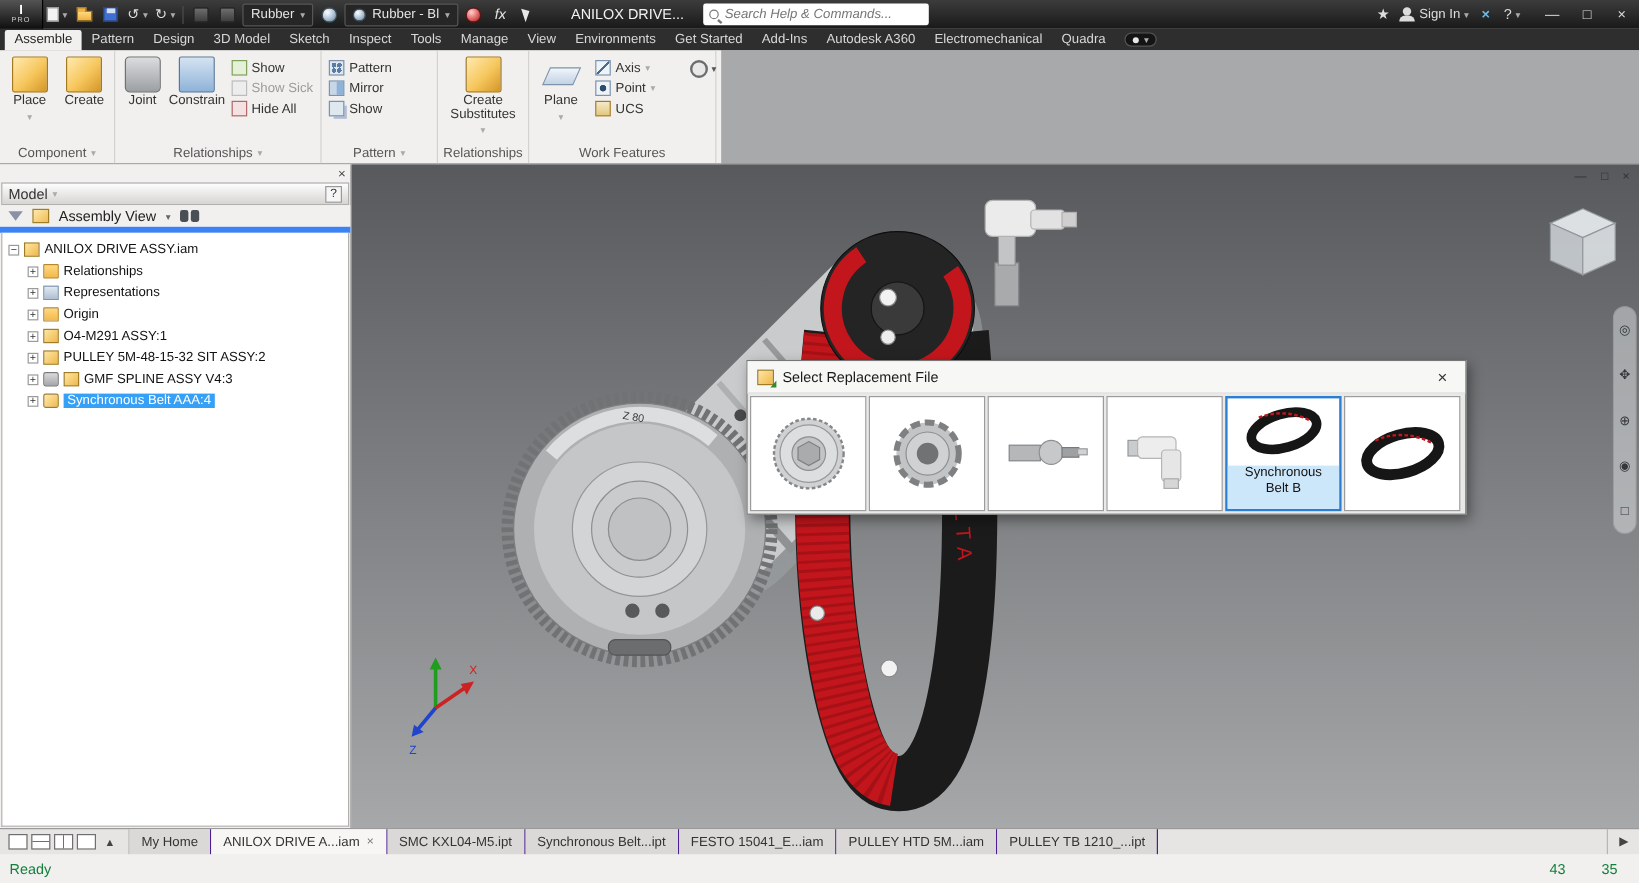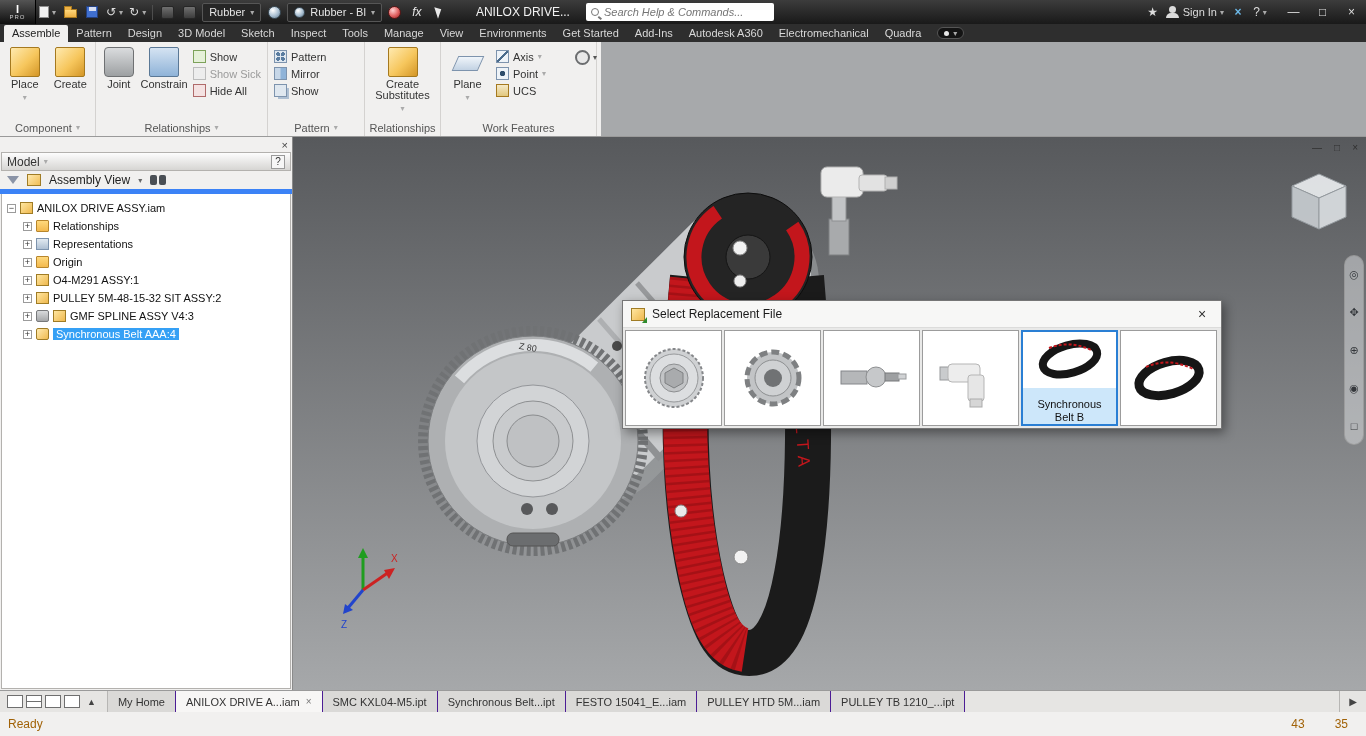--- a/index.html
+++ b/index.html
@@ -107,37 +107,37 @@
 
 
 .dialog{position:absolute;left:622px;top:300px;width:600px;height:129px;background:#e9e9e8;border:1px solid #767676;box-shadow:3px 4px 10px rgba(0,0,0,.4);z-index:10}
 .dlg-title{height:27px;background:#f7f7f6;display:flex;align-items:center;gap:7px;padding:0 8px;font-size:12px;color:#1a1a1a;border-bottom:1px solid #dcdcdb}
 .dlg-ico{width:14px;height:13px;background:linear-gradient(135deg,#ffe6a0,#eeb84e);border:1px solid #a07c25;position:relative}
 .dlg-ico:after{content:"";position:absolute;right:-3px;bottom:-3px;width:0;height:0;border-left:5px solid transparent;border-bottom:6px solid #2e8b2e}
 .dlg-close{margin-left:auto;width:22px;text-align:center;font-size:14px;color:#333}
 .dlg-body{display:flex;gap:2px;padding:2px}
 .cell{width:97px;height:96px;background:#fff;border:1px solid #9c9c9c;display:flex;flex-direction:column;align-items:center;justify-content:center;overflow:hidden}
 .cell.sel{border:2px solid #2a7fd4;justify-content:flex-start}
-.sel-label{width:100%;flex:1;background:#cde7fa;font-size:11px;line-height:13px;text-align:center;display:flex;flex-direction:column;align-items:center;justify-content:flex-end;color:#111}
+.sel-label{width:100%;flex:1;background:#cde7fa;font-size:11px;line-height:13px;text-align:center;display:flex;flex-direction:column;align-items:center;justify-content:flex-start;color:#111}
 
 
 .doctabs{position:absolute;left:0;bottom:24px;right:0;height:22px;background:#e6e5e3;border-top:1px solid #9a9a9a;display:flex;align-items:stretch;font-size:11px;color:#333}
 .layout-icons{display:flex;align-items:center;gap:3px;padding:0 7px;border-right:1px solid #b7b6b4}
 .li-ic{width:16px;height:13px;border:1px solid #6f6f6f;background:#fff}
 .li-ic.g1{background:linear-gradient(90deg,#fff 48%,#6f6f6f 48%,#6f6f6f 52%,#fff 52%),linear-gradient(#fff 45%,#6f6f6f 45%,#6f6f6f 55%,#fff 55%)}
 .li-ic.g2{background:linear-gradient(#fff 45%,#6f6f6f 45%,#6f6f6f 55%,#fff 55%)}
 .li-ic.g3{background:linear-gradient(90deg,#fff 48%,#6f6f6f 48%,#6f6f6f 52%,#fff 52%)}
 .up-arr{font-size:9px;color:#444;padding:0 4px;display:flex;align-items:center}
 .dtab{display:flex;align-items:center;gap:6px;padding:0 10px;border-right:1px solid #4c1d95;background:#dad9d7;white-space:nowrap}
 .dtab.active{background:#f7f6f5}
 .dtab .x{color:#777;font-size:10px}
 .tab-scroll{margin-left:auto;display:flex;align-items:center;padding:0 9px;color:#444;border-left:1px solid #b7b6b4;font-size:10px}
 
 
-.statusbar{position:absolute;left:0;bottom:0;right:0;height:24px;background:#f1f0ef;display:flex;align-items:center;padding:0 8px;font-size:12px;color:#a16207}
+.statusbar{position:absolute;left:0;bottom:0;right:0;height:24px;background:#f1f0ef;display:flex;align-items:center;padding:0 8px;font-size:12px;color:#15803d}
 .sb-nums{margin-left:auto;display:flex;gap:30px;padding-right:10px}
 </style>
 </head>
 <body>
 
 <div id="app">
 
   <div class="titlebar">
     <div class="app-logo">
       <span class="im">I</span>

